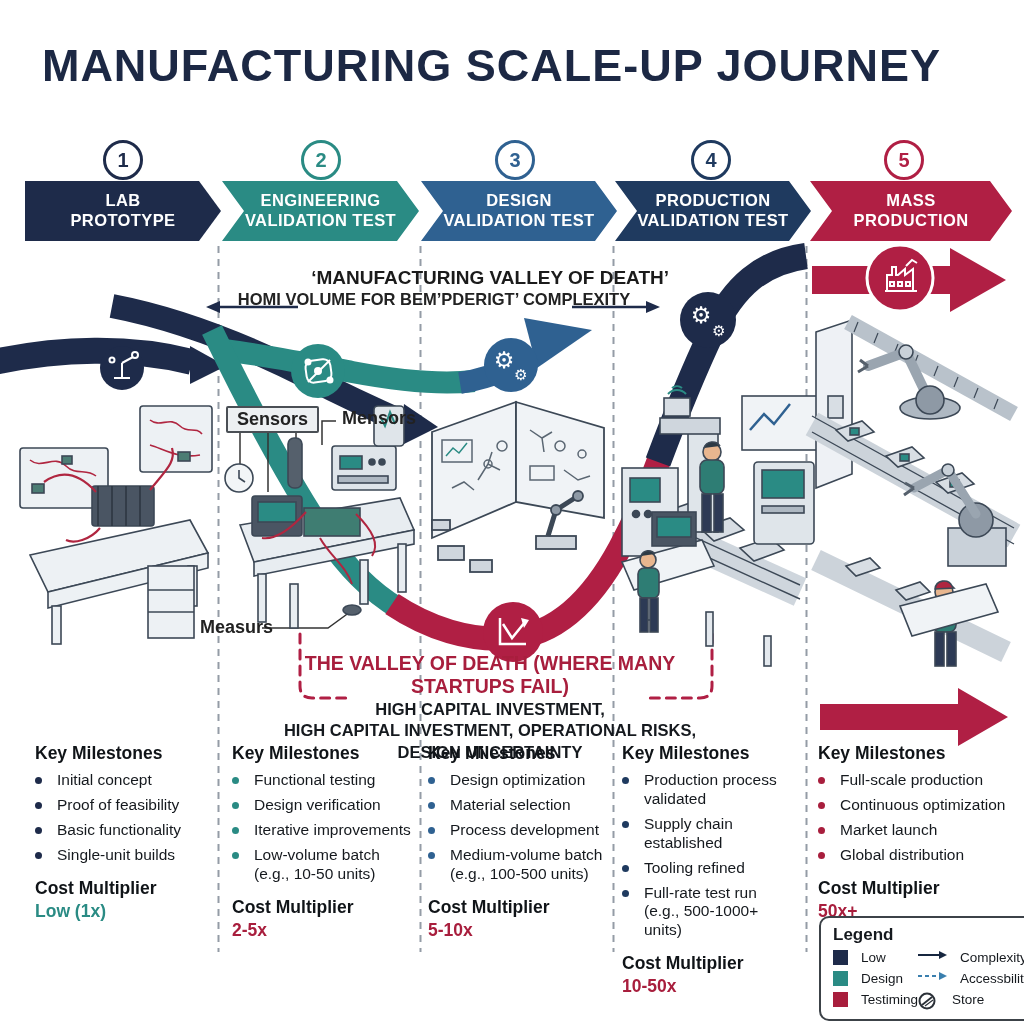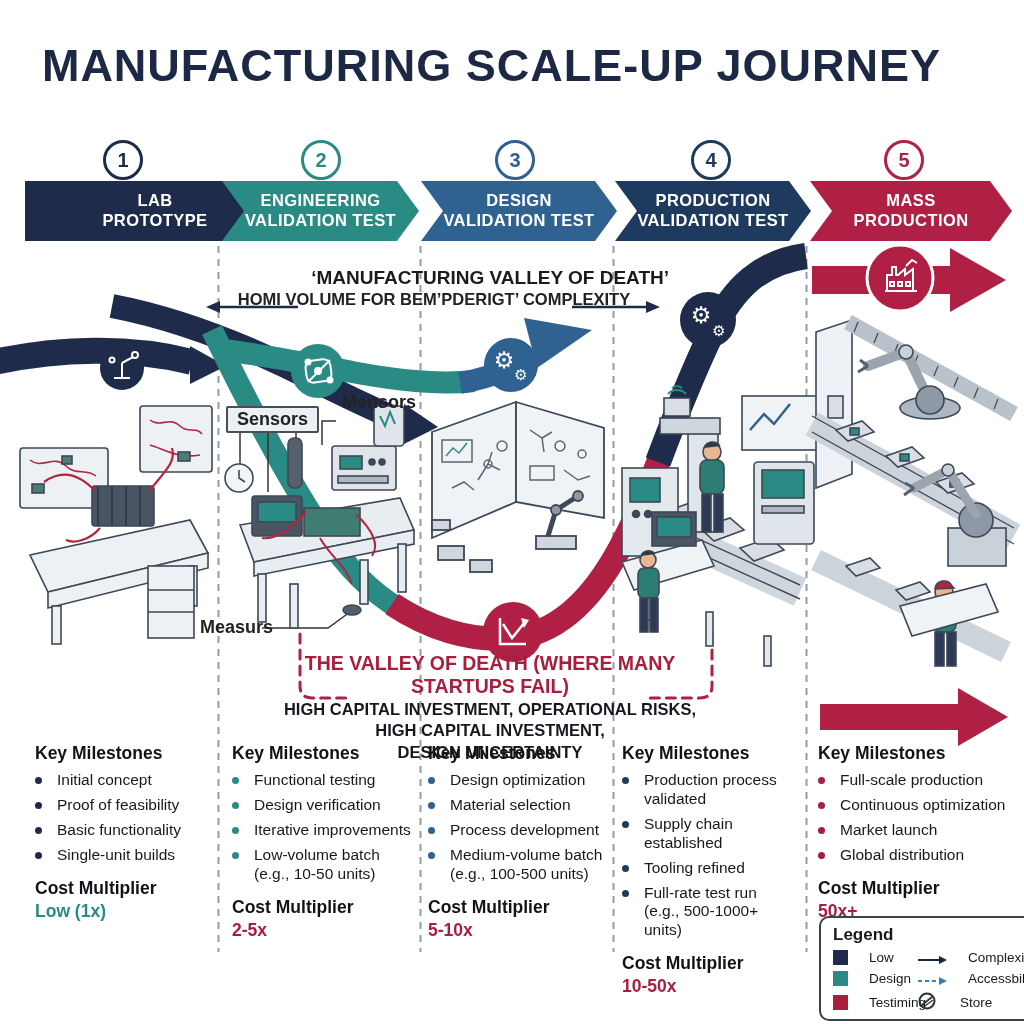--- a/index.html
+++ b/index.html
@@ -28,21 +28,21 @@
   .col{position:absolute;top:743px;width:180px;}
   .col-h{font-weight:bold;font-size:17.5px;color:#101418;margin-bottom:7px;}
   .bullet{display:flex;gap:15px;font-size:15.5px;line-height:1.22;margin-bottom:6px;color:#15191e;}
   .dot{width:7px;height:7px;border-radius:50%;margin-top:6px;flex:none;background:#1e2b4a;}
   .cost{margin-top:13px;margin-bottom:2px;}
   .cost-v{font-weight:bold;font-size:17.5px;}
   .legend{position:absolute;left:819px;top:916px;width:188px;border:2px solid #3c4248;
           border-radius:10px;padding:7px 10px 9px 12px;background:#fff;}
   .lg-title{font-weight:bold;font-size:17px;margin-bottom:5px;}
   .lg-grid{display:grid;grid-template-columns:84px 1fr;row-gap:6px;}
-  .lg-cell{display:flex;align-items:flex-end;gap:21px;font-size:13.5px;color:#15191e;}
+  .lg-cell{display:flex;align-items:flex-start;gap:13px;font-size:13.5px;color:#15191e;}
   .swatch{width:15px;height:15px;flex:none;}
 </style>
 </head>
 <body>
 
 <div id="canvas">
 
   <svg id="art" viewBox="0 0 1024 1024">
 
     <g stroke="#949ca6" stroke-width="2" stroke-dasharray="7 6">
@@ -329,21 +329,21 @@
   <div class="num" style="left: 495px; border-color: rgb(47, 97, 145);">
       <span style="color: rgb(47, 97, 145);">3</span>
     </div>
   <div class="num" style="left: 691px; border-color: rgb(31, 58, 95);">
       <span style="color: rgb(31, 58, 95);">4</span>
     </div>
   <div class="num" style="left: 884px; border-color: rgb(176, 31, 68);">
       <span style="color: rgb(176, 31, 68);">5</span>
     </div>
 
-  <div class="chev first" style="left: 25px; width: 196px; background: rgb(30, 43, 74); padding-left: 32px;">
+  <div class="chev first" style="left: 25px; width: 196px; background: rgb(30, 43, 74);">
     <span>LAB</span>
     <span>PROTOTYPE</span>
   </div>
   <div class="chev mid" style="left: 222px; width: 197px; background: rgb(42, 139, 132);">
     <span>ENGINEERING</span>
     <span>VALIDATION TEST</span>
   </div>
   <div class="chev mid" style="left: 421px; width: 196px; background: rgb(47, 97, 145);">
     <span>DESIGN</span>
     <span>VALIDATION TEST</span>
@@ -356,27 +356,27 @@
     <span>MASS</span>
     <span>PRODUCTION</span>
   </div>
 
   <div class="vh">
     <div class="vh-title">‘MANUFACTURING VALLEY OF DEATH’</div>
     <div class="vh-sub">HOMI VOLUME FOR BEM’PDERIGT’ COMPLEXITY</div>
   </div>
 
   <div class="lbl boxed" style="left:226px;top:406px">Sensors</div>
-  <div class="lbl" style="left:342px;top:392px">Mensors</div>
+  <div class="lbl" style="left:342px;top:408px">Mensors</div>
   <div class="lbl" style="left:200px;top:617px">Measurs</div>
 
   <div class="vc">
     <div class="vc-title">THE VALLEY OF DEATH (WHERE MANY STARTUPS FAIL)</div>
+    <div class="vc-line">HIGH CAPITAL INVESTMENT,</div>
     <div class="vc-line">HIGH CAPITAL INVESTMENT, OPERATIONAL RISKS,</div>
-    <div class="vc-line">HIGH CAPITAL INVESTMENT,</div>
     <div class="vc-line">DESIGN UNCERTAINTY</div>
   </div>
 
   <div class="col" style="left:35px;width:172px">
     <div class="col-h">Key Milestones</div>
     <div class="bullet">
         <span class="dot" style="background: rgb(30, 43, 74);"></span>
         <span>Initial concept</span>
       </div>
     <div class="bullet">

